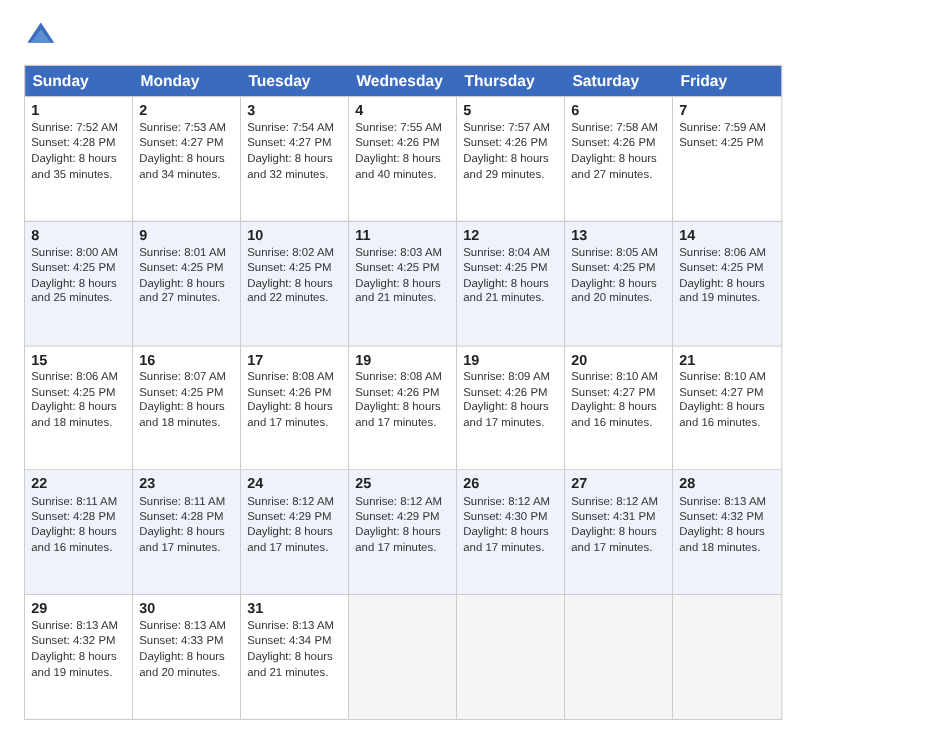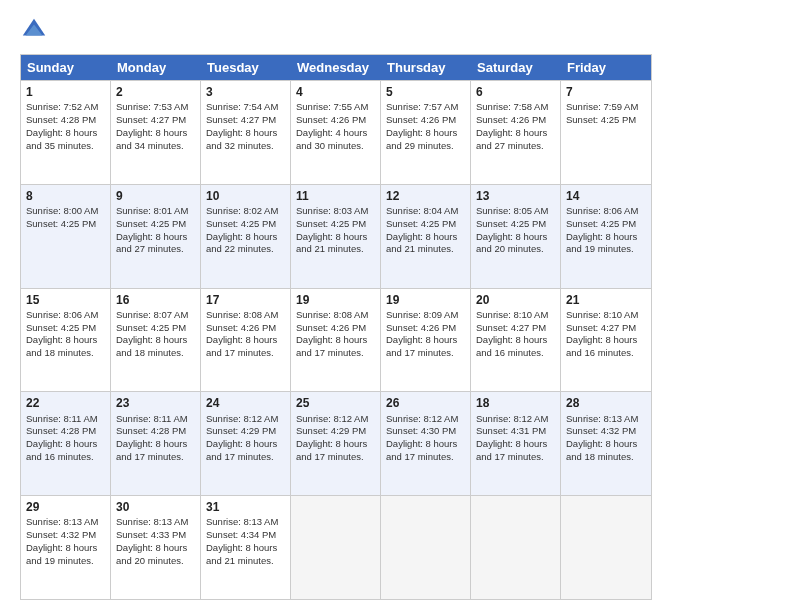--- a/index.html
+++ b/index.html
@@ -160,21 +160,21 @@
           <div class="cal-cell">
             <span class="day-num">3</span>
             <div>Sunrise: 7:54 AM</div>
             <div>Sunset: 4:27 PM</div>
             <div>Daylight: 8 hours and 32 minutes.</div>
           </div>
           <div class="cal-cell">
             <span class="day-num">4</span>
             <div>Sunrise: 7:55 AM</div>
             <div>Sunset: 4:26 PM</div>
-            <div>Daylight: 4 hours and 30 minutes.</div>
+            <div>Daylight: 8 hours and 40 minutes.</div>
           </div>
           <div class="cal-cell">
             <span class="day-num">5</span>
             <div>Sunrise: 7:57 AM</div>
             <div>Sunset: 4:26 PM</div>
             <div>Daylight: 8 hours and 29 minutes.</div>
           </div>
           <div class="cal-cell">
             <span class="day-num">6</span>
             <div>Sunrise: 7:58 AM</div>
@@ -185,20 +185,21 @@
             <span class="day-num">7</span>
             <div>Sunrise: 7:59 AM</div>
             <div>Sunset: 4:25 PM</div>
           </div>
         </div>
         <div class="cal-row">
           <div class="cal-cell">
             <span class="day-num">8</span>
             <div>Sunrise: 8:00 AM</div>
             <div>Sunset: 4:25 PM</div>
+            <div>Daylight: 8 hours and 25 minutes.</div>
           </div>
           <div class="cal-cell">
             <span class="day-num">9</span>
             <div>Sunrise: 8:01 AM</div>
             <div>Sunset: 4:25 PM</div>
             <div>Daylight: 8 hours and 27 minutes.</div>
           </div>
           <div class="cal-cell">
             <span class="day-num">10</span>
             <div>Sunrise: 8:02 AM</div>
@@ -299,21 +300,21 @@
             <div>Sunset: 4:29 PM</div>
             <div>Daylight: 8 hours and 17 minutes.</div>
           </div>
           <div class="cal-cell">
             <span class="day-num">26</span>
             <div>Sunrise: 8:12 AM</div>
             <div>Sunset: 4:30 PM</div>
             <div>Daylight: 8 hours and 17 minutes.</div>
           </div>
           <div class="cal-cell">
-            <span class="day-num">18</span>
+            <span class="day-num">27</span>
             <div>Sunrise: 8:12 AM</div>
             <div>Sunset: 4:31 PM</div>
             <div>Daylight: 8 hours and 17 minutes.</div>
           </div>
           <div class="cal-cell">
             <span class="day-num">28</span>
             <div>Sunrise: 8:13 AM</div>
             <div>Sunset: 4:32 PM</div>
             <div>Daylight: 8 hours and 18 minutes.</div>
           </div>

